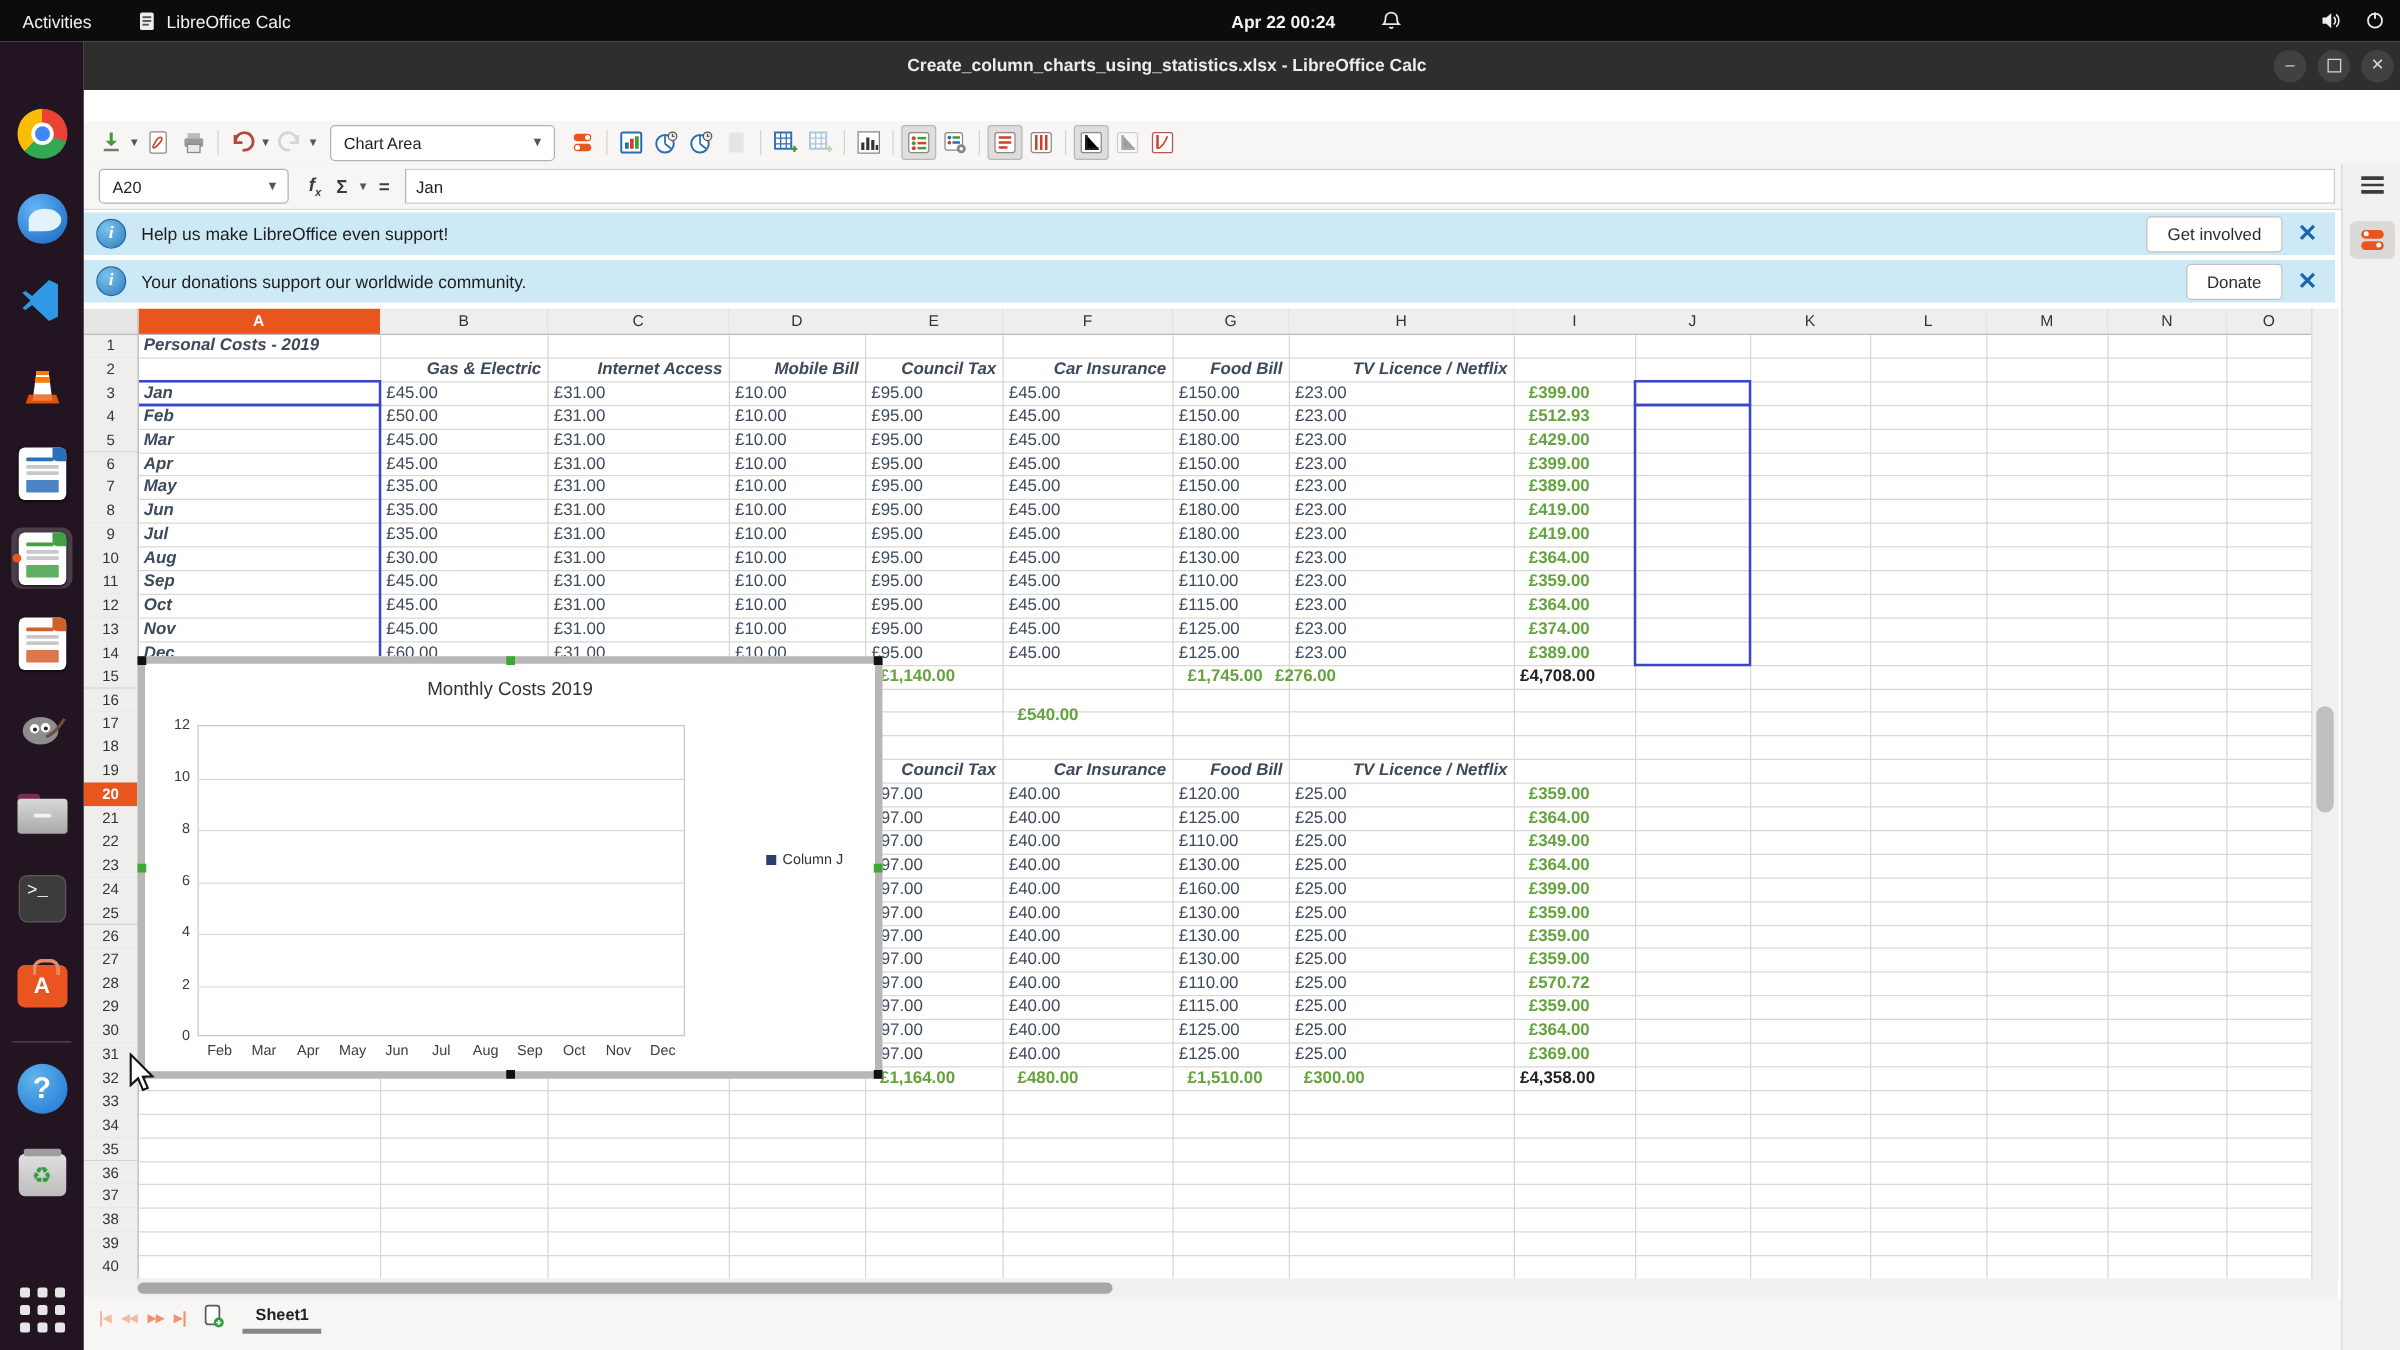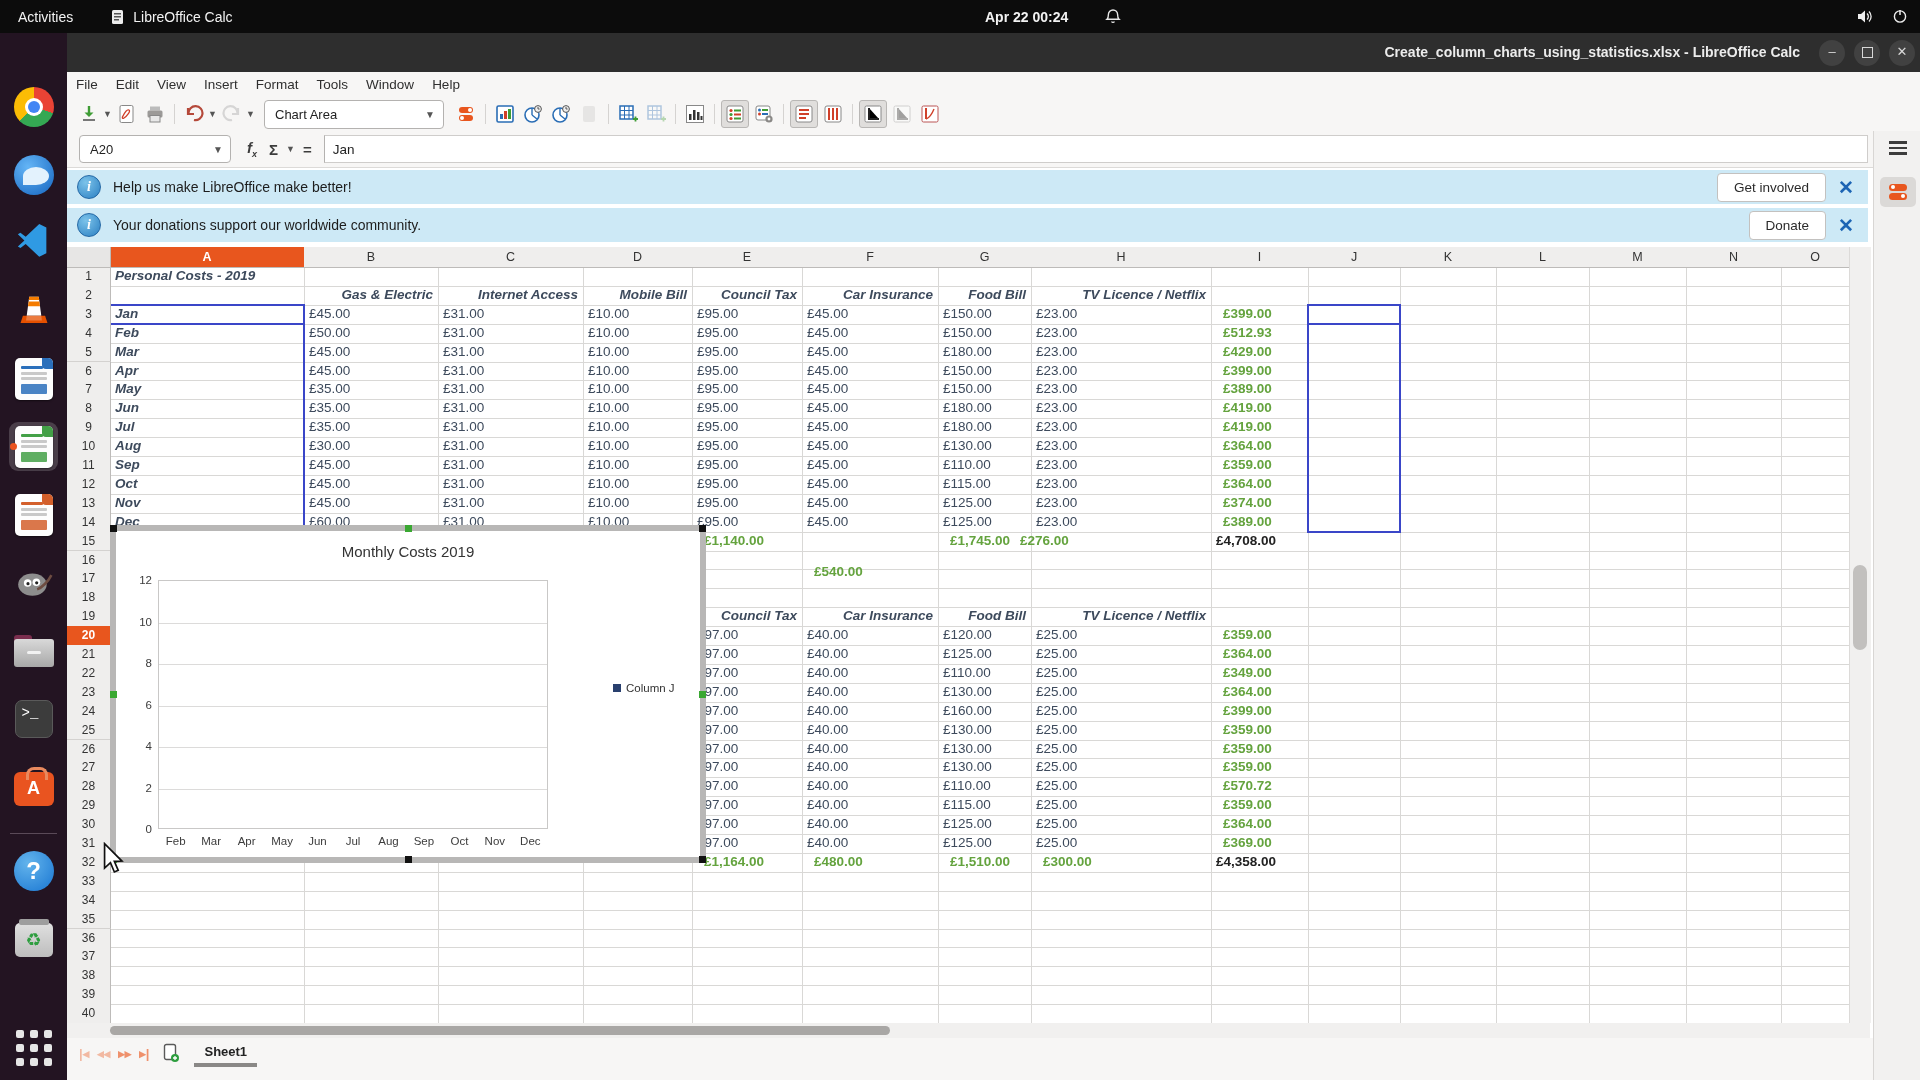--- a/index.html
+++ b/index.html
@@ -4,21 +4,21 @@
 <style>
   html,body{margin:0;padding:0;background:#444;}
   #screen{position:relative;width:1920px;height:1080px;overflow:hidden;background:#ffffff;
           font-family:"Liberation Sans",sans-serif;-webkit-font-smoothing:antialiased;}
   
   #topbar{position:absolute;left:0;top:0;width:1920px;height:33px;background:#0c0c0c;color:#f2f2f2;
           font-size:14px;display:flex;align-items:center;z-index:40;}
   #topbar .clock{font-weight:bold;}
   
   #titlebar{position:absolute;left:67px;top:33px;width:1853px;height:39px;background:#2e2e2e;z-index:30;}
-  #titlebar .title{position:absolute;left:0;right:120px;top:0;height:39px;line-height:39px;text-align:right;
+  #titlebar .title{position:absolute;left:0;right:120px;top:0;height:39px;line-height:39px;text-align:center;
                    color:#ececec;font-weight:bold;font-size:14px;}
   .winbtn{position:absolute;top:7px;width:26px;height:26px;border-radius:50%;background:#414141;color:#d8d8d8;
           text-align:center;line-height:24px;font-size:13px;}
   
   #menubar{position:absolute;left:67px;top:72px;width:1853px;height:25px;background:#f7f6f5;display:flex;
            align-items:center;font-size:13.5px;color:#2f2f2f;z-index:20;}
   #menubar span{padding:3px 9px;}
   #toolbar{position:absolute;left:67px;top:97px;width:1853px;height:34px;background:#f7f6f5;
            border-bottom:1px solid #e2e1e0;display:flex;align-items:center;z-index:20;}
   .tbtn{width:26px;height:26px;margin:0 1px;border-radius:3px;display:flex;align-items:center;justify-content:center;flex:0 0 auto;}
@@ -136,30 +136,20 @@
       </svg>
   </div>
 
   <div id="titlebar">
     <div class="title">Create_column_charts_using_statistics.xlsx - LibreOffice Calc</div>
     <div class="winbtn" style="right:75px">–</div>
     <div class="winbtn" style="right:40px"><span style="display:inline-block;width:9px;height:9px;border:1.4px solid #d8d8d8;vertical-align:middle"></span></div>
     <div class="winbtn" style="right:5px">✕</div>
   </div>
 
-  <div id="menubar">
-      <span>File</span>
-      <span>Edit</span>
-      <span>View</span>
-      <span>Insert</span>
-      <span>Format</span>
-      <span>Tools</span>
-      <span>Window</span>
-      <span>Help</span>
-    </div>
 
   <div id="toolbar">
       <div style="width: 8px;"></div>
       <div class="tbtn">
         <svg width="20" height="20" viewBox="0 0 20 20">
           <path d="M10 2v9" stroke="#3f9c35" stroke-width="2.4"></path>
           <path d="M5.5 8.5 10 13l4.5-4.5z" fill="#3f9c35"></path>
           <path d="M4 16h12" stroke="#777" stroke-width="2"></path>
         </svg>
       </div>
@@ -331,21 +321,21 @@
     <span class="fbicon" style="font-size:9px;color:#555;margin:0 2px">▼</span>
     <span class="fbicon">=</span>
     <div id="formulainput">
         <span>Jan</span>
       </div>
     <span style="color:#555;font-size:10px;margin-right:34px">▼</span>
   </div>
 
   <div class="notif" style="top:170px">
     <div class="ibadge">i</div>
-    <span>Help us make LibreOffice make better!</span>
+    <span>Help us make LibreOffice even support!</span>
     <div class="nbtn">Get involved</div>
     <span class="nclose">✕</span>
   </div>
   <div class="notif" style="top:208px">
     <div class="ibadge">i</div>
     <span>Your donations support our worldwide community.</span>
     <div class="nbtn">Donate</div>
     <span class="nclose">✕</span>
   </div>
 

